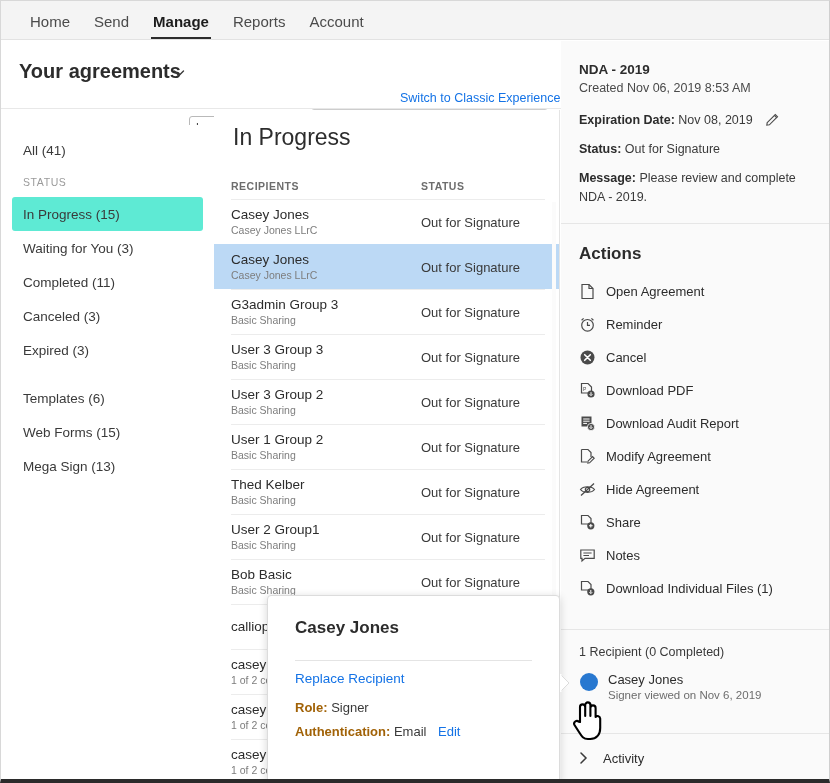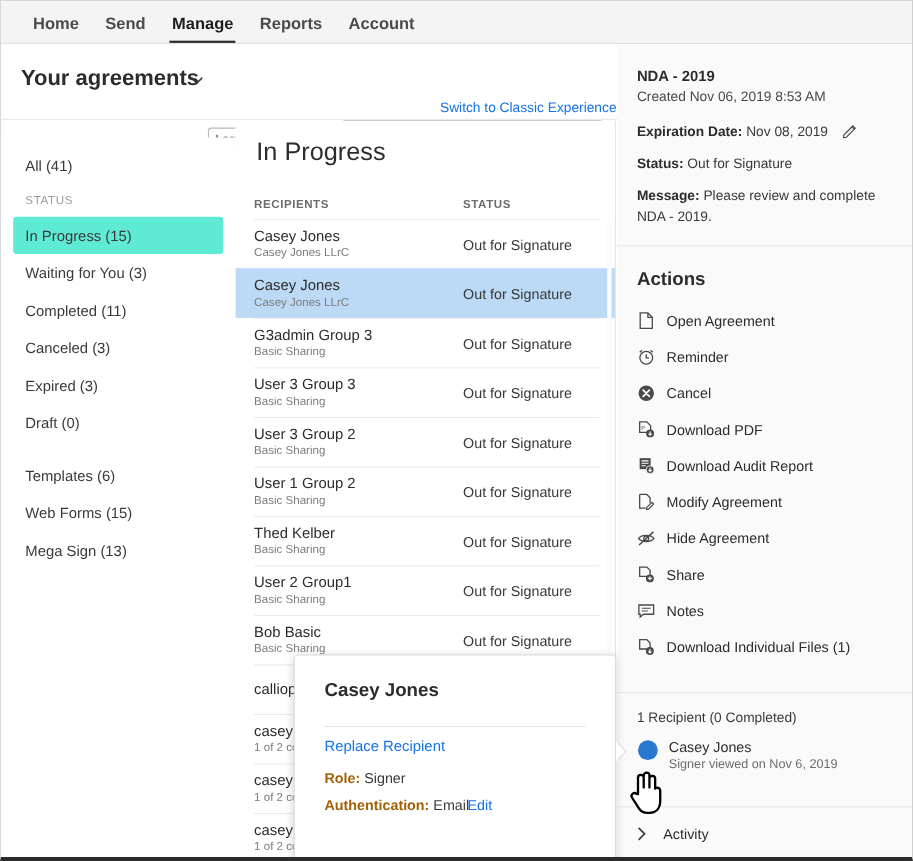--- a/index.html
+++ b/index.html
@@ -27,21 +27,20 @@
     border-bottom: 1px solid #e2e2e2;
     display: flex; align-items: flex-end;
     padding-left: 17px;
   }
   .navitem {
     position: relative;
     font-size: 15px; color: #4b4b4b;
     padding: 0 12px 9px 12px;
     white-space: nowrap;
     cursor: pointer;
-    font-weight: bold;
   }
   .navitem.active { color: #1d1d1d; font-weight: 600; }
   .navitem.active:after {
     content: ""; position: absolute; left: 10px; right: 10px; bottom: 0;
     height: 2px; background: #2c2c2c;
   }
 
   
   #headerband {
     position: absolute; left: 0; top: 40px; width: 829px; height: 68px;
@@ -177,21 +176,21 @@
   }
   #popup .prow {
     position: absolute; left: 27px;
     font-size: 13px; color: #3a3a3a;
   }
   #popup .prow b { color: #a16207; font-weight: 700; }
   #popup .r-role { top: 104px; }
   #popup .r-auth { top: 128px; }
   #popup .pedit {
     position: absolute; left: 157px; top: 128px;
-    font-size: 13px; color: #1473e6; cursor: pointer;
+    font-size: 13px; color: #1473e6; cursor: pointer; padding-left: 13px;
   }
   #popup-arrow {
     position: absolute; left: 292px; top: 78px;
     width: 10px; height: 18px; z-index: 41;
   }
 
   
   #detail {
     position: absolute; left: 560px; top: 40px; width: 269px; height: 743px;
     background: #fafafa;
@@ -310,21 +309,20 @@
   </div>
 
   <div id="sidebar">
     <div class="side-row">All (41)</div>
     <div class="side-label-head">STATUS</div>
     <div class="side-row selected">In Progress (15)</div>
     <div class="side-row">Waiting for You (3)</div>
     <div class="side-row">Completed (11)</div>
     <div class="side-row">Canceled (3)</div>
     <div class="side-row">Expired (3)</div>
-    <div class="side-row">Draft (0)</div>
     <div class="side-gap"></div>
     <div class="side-row">Templates (6)</div>
     <div class="side-row">Web Forms (15)</div>
     <div class="side-row">Mega Sign (13)</div>
   </div>
 
   <div id="listcol">
     <div id="listtitle">In Progress</div>
     <div id="listhead">
       <div class="c1">RECIPIENTS</div>

